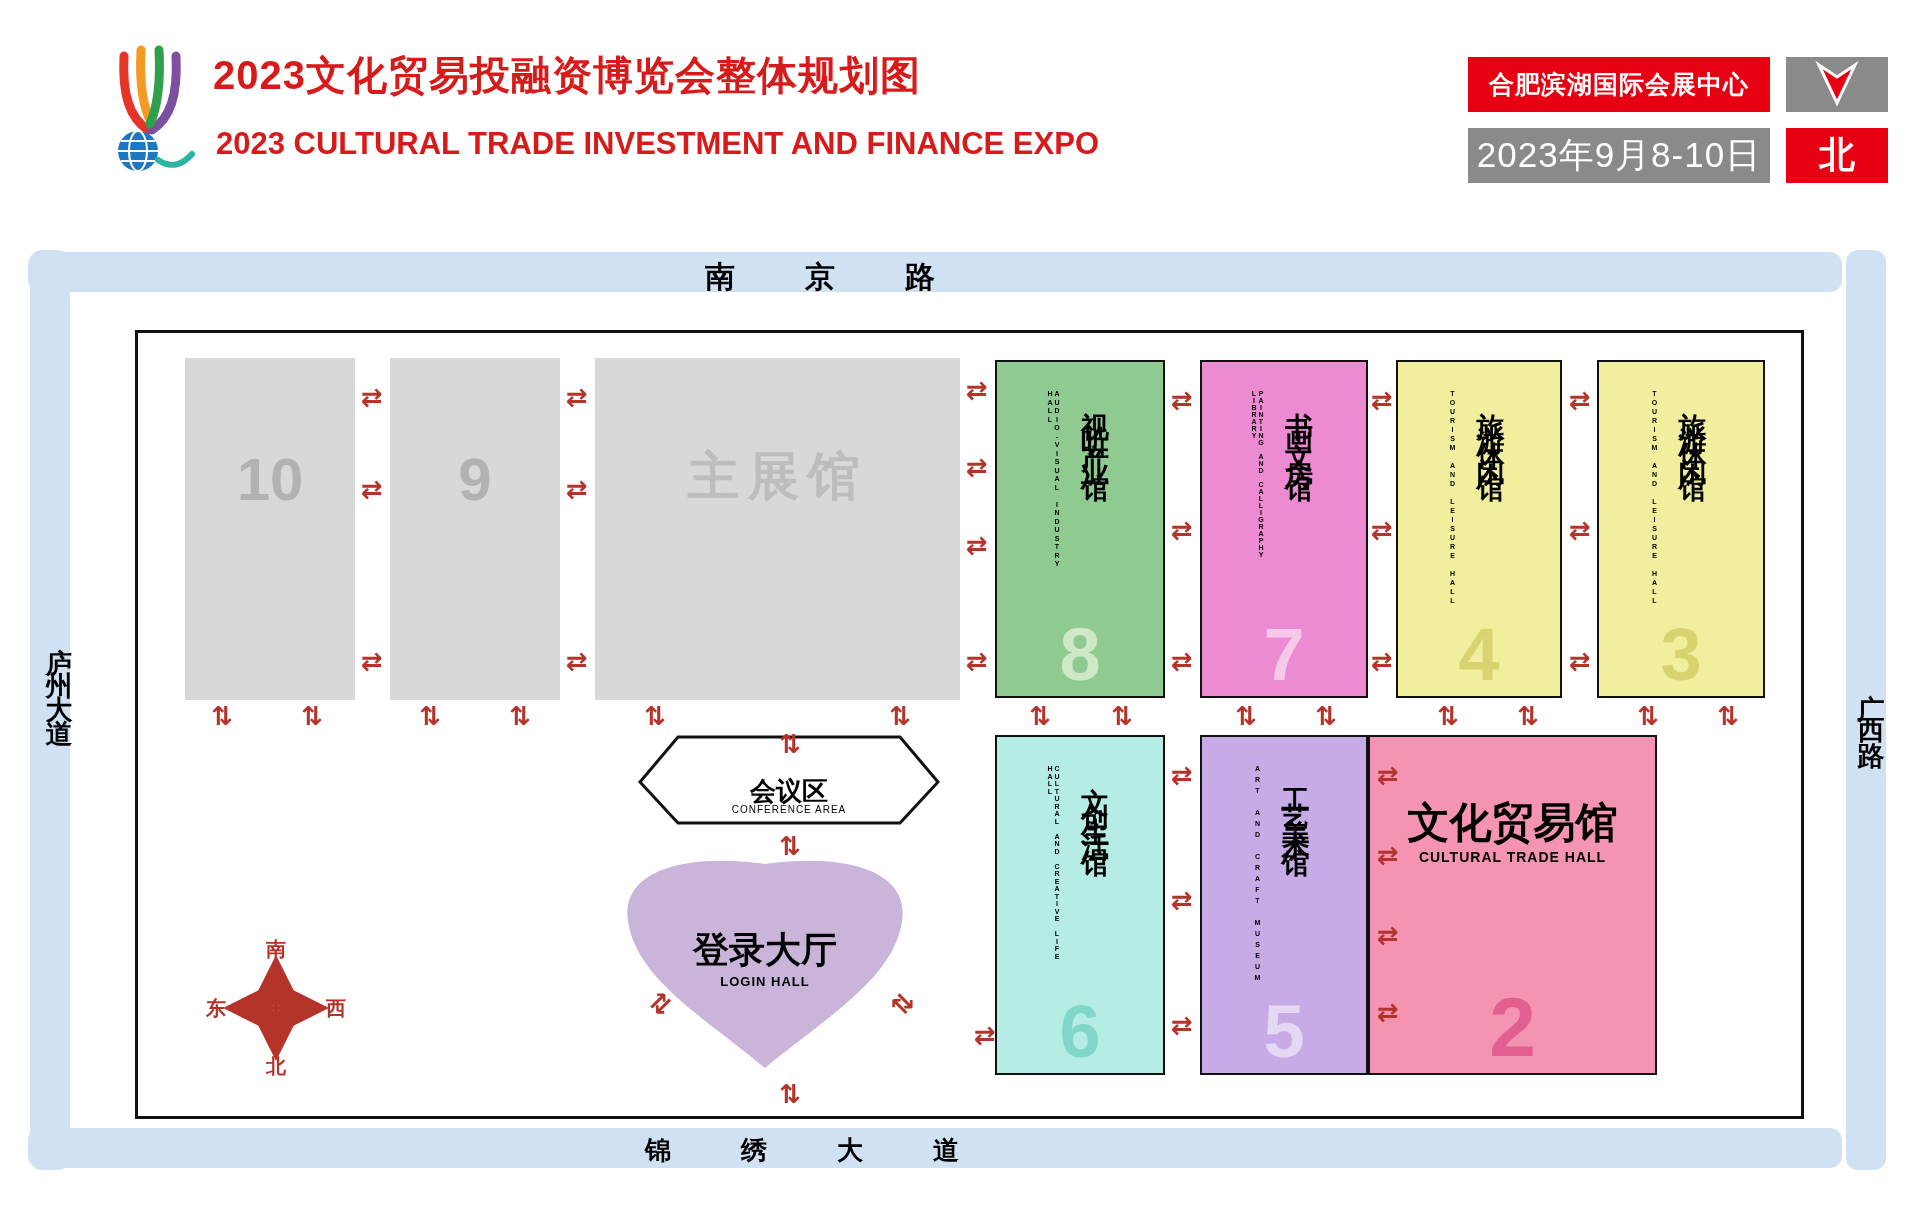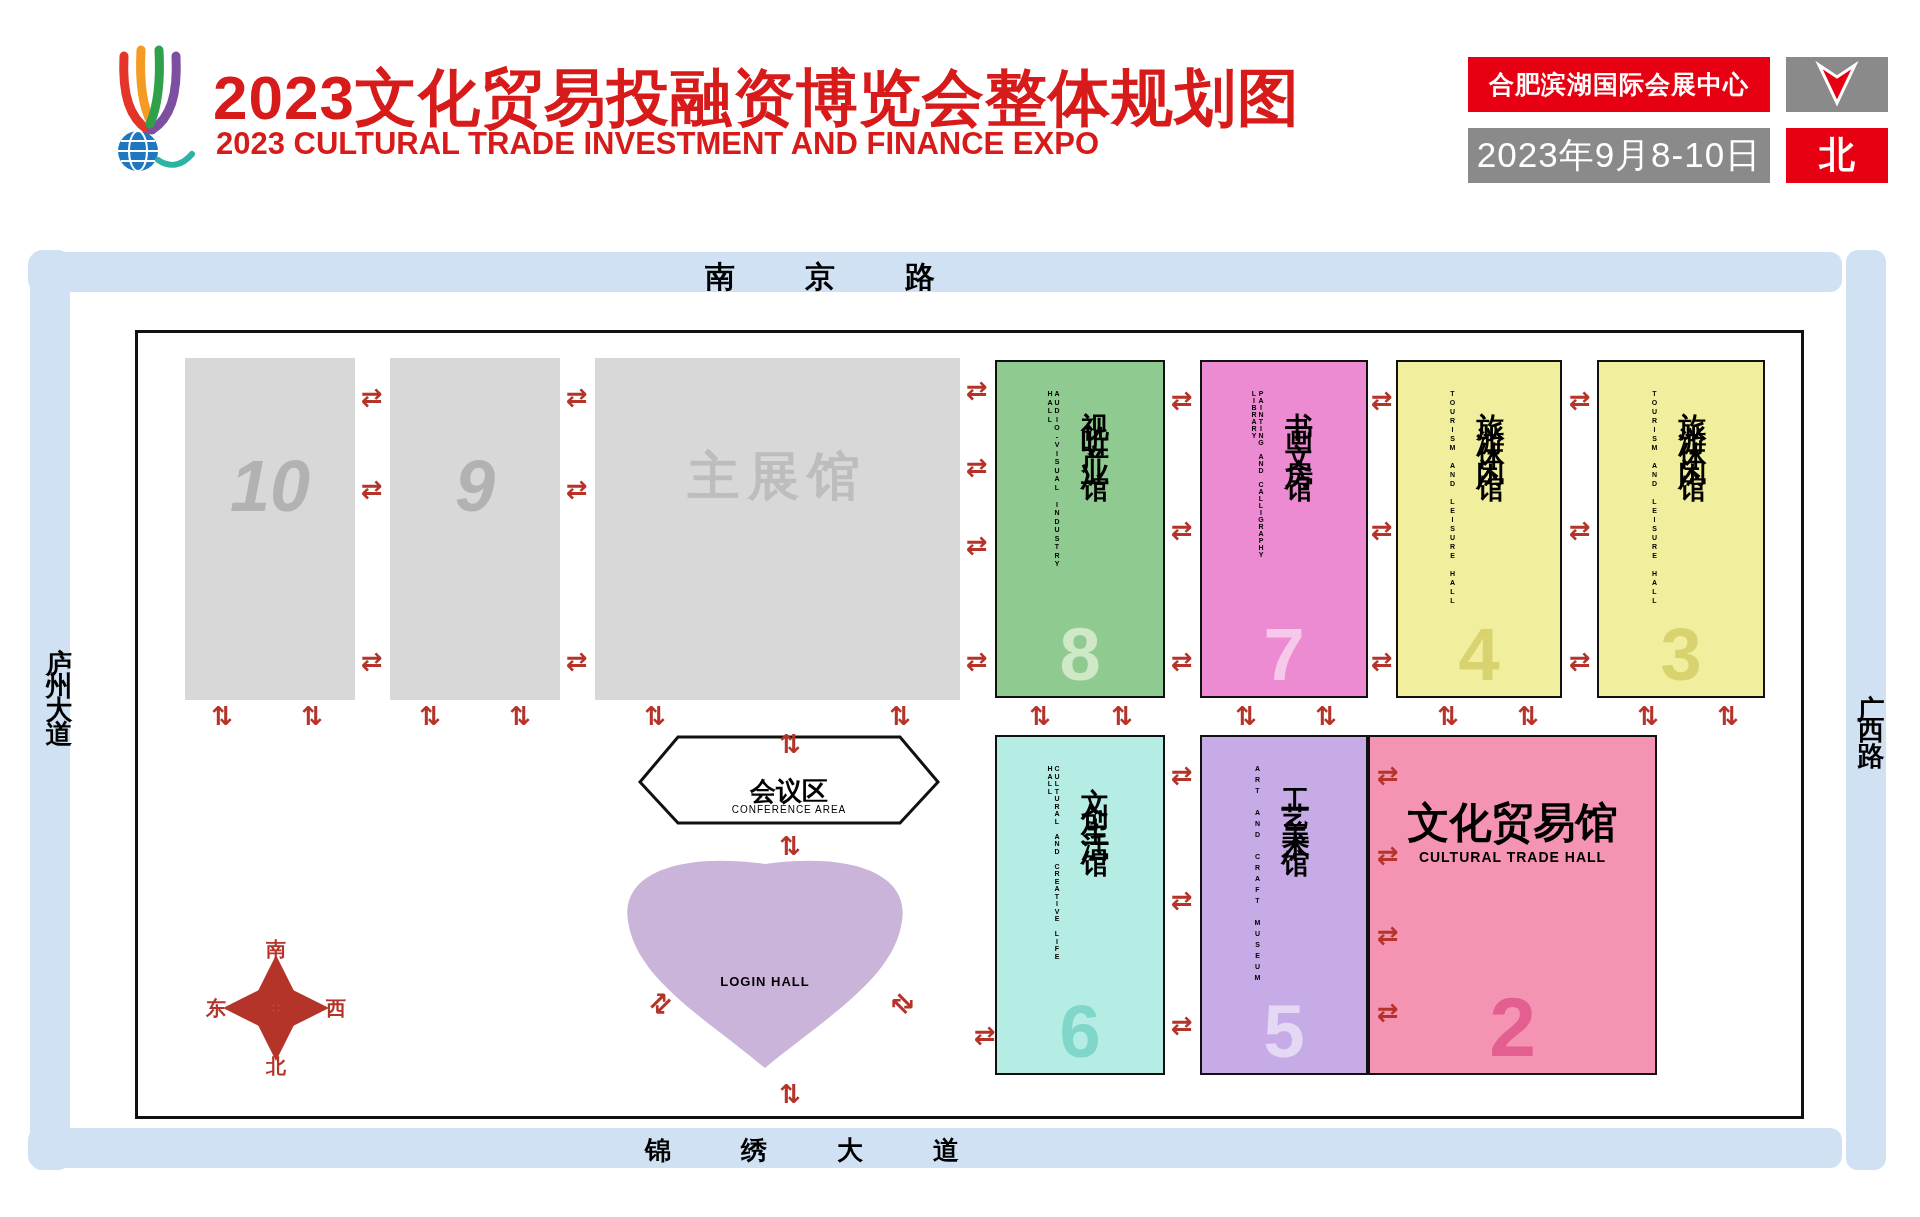--- a/index.html
+++ b/index.html
@@ -1,21 +1,21 @@
 <!DOCTYPE html>
 <html><head>
 <meta charset="utf-8">
 <style>
   html,body{margin:0;padding:0;background:#fff;}
   .page{position:relative;width:1920px;height:1217px;background:#fff;overflow:hidden;
         font-family:"Liberation Sans","DejaVu Sans",sans-serif;}
 
   
   .logo{position:absolute;left:100px;top:44px;width:100px;height:134px;}
-  .title{position:absolute;left:213px;top:56px;font-size:62px;font-weight:900;color:#d71a1a;
+  .title{position:absolute;left:213px;top:48px;font-size:40px;font-weight:900;color:#d71a1a;
          white-space:nowrap;letter-spacing:1px;}
   .subtitle{position:absolute;left:216px;top:126px;font-size:31px;font-weight:700;color:#d71a1a;
             white-space:nowrap;}
   .infobox{position:absolute;left:1468px;top:57px;display:grid;
            grid-template-columns:302px 102px;grid-template-rows:55px 55px;gap:16px;}
   .ib{display:flex;align-items:center;justify-content:center;color:#fff;}
   .ib-red{background:#e60012;}
   .ib-gray{background:#8a8a8a;}
   .ib-venue{font-size:25px;font-weight:700;letter-spacing:1px;}
   .ib-dates{font-size:35px;letter-spacing:1px;}
@@ -45,21 +45,21 @@
   #hall-8{left:995px;top:360px;width:170px;height:338px;}
   #hall-7{left:1200px;top:360px;width:168px;height:338px;}
   #hall-4{left:1396px;top:360px;width:166px;height:338px;}
   #hall-3{left:1597px;top:360px;width:168px;height:338px;}
   #hall-6{left:995px;top:735px;width:170px;height:340px;}
   #hall-5{left:1200px;top:735px;width:168px;height:340px;}
   #hall-2{left:1368px;top:735px;width:289px;height:340px;}
 
   .hall-plain{display:flex;align-items:flex-start;justify-content:center;}
   .center-label{font-weight:700;line-height:1;margin-top:92px;}
-  #hall-10 .center-label,#hall-9 .center-label{font-size:72px;font-style:italic;}
+  #hall-10 .center-label,#hall-9 .center-label{font-size:60px;}
   #main-hall .center-label{font-size:52px;letter-spacing:8px;}
 
   .hall-v .vlabels{position:absolute;left:0;right:0;top:28px;bottom:88px;display:flex;justify-content:center;gap:15px;}
   .v-en{writing-mode:vertical-rl;text-orientation:upright;font-size:7px;font-weight:700;color:#000;letter-spacing:1px;}
   .v-cn{writing-mode:vertical-rl;text-orientation:upright;font-size:28px;font-weight:700;color:#000;letter-spacing:15px;}
   #hall-8 .v-en{letter-spacing:1.5px;}
   #hall-7 .v-en{letter-spacing:0;}
   #hall-4 .v-en,#hall-3 .v-en{letter-spacing:2px;}
   #hall-6 .v-en{letter-spacing:0.5px;}
   #hall-5 .v-en{letter-spacing:4px;}
@@ -202,20 +202,21 @@
       <polygon points="2,50 40,5 262,5 300,50 262,91 40,91" fill="#ffffff" stroke="#111" stroke-width="3"></polygon>
     </svg>
     <div class="conf-cn">会议区</div>
     <div class="conf-en">CONFERENCE AREA</div>
   </div>
 
   <div class="login">
     <svg width="334" height="252" viewBox="0 0 334 252">
       <path d="M30,95 C22,48 80,26 167,38 C254,26 312,48 304,95 C296,152 230,190 167,242 C104,190 38,152 30,95 Z" fill="#cab4da"></path>
     </svg>
+    <div class="login-cn">登录大厅</div>
     <div class="login-en">LOGIN HALL</div>
   </div>
 
   <div class="compass">
     <svg width="132" height="140" viewBox="0 0 132 140">
       <defs>
         <marker id="mr" markerWidth="10" markerHeight="10" refX="7" refY="5" orient="auto">
           <path d="M0,0 L10,5 L0,10 z" fill="#b5342a"></path>
         </marker>
       </defs>

